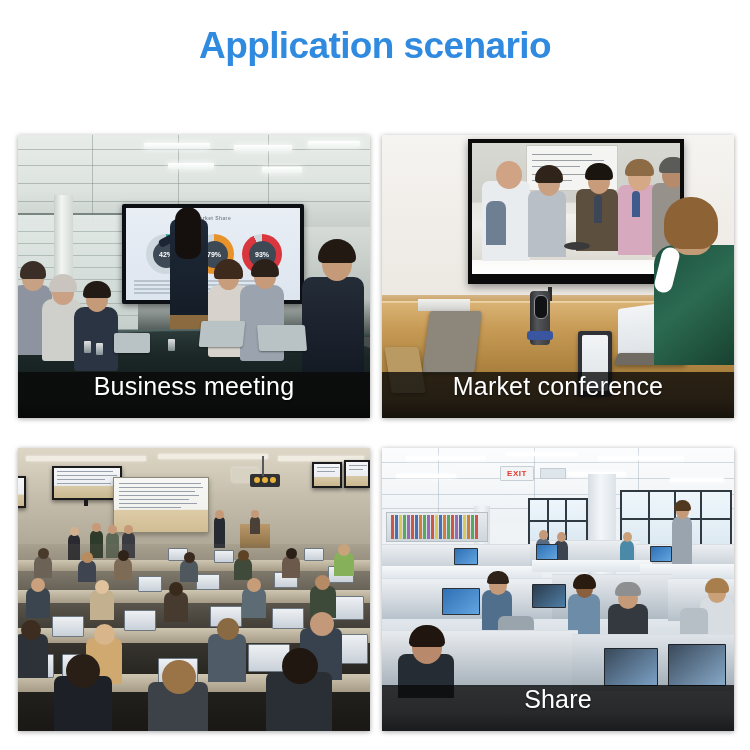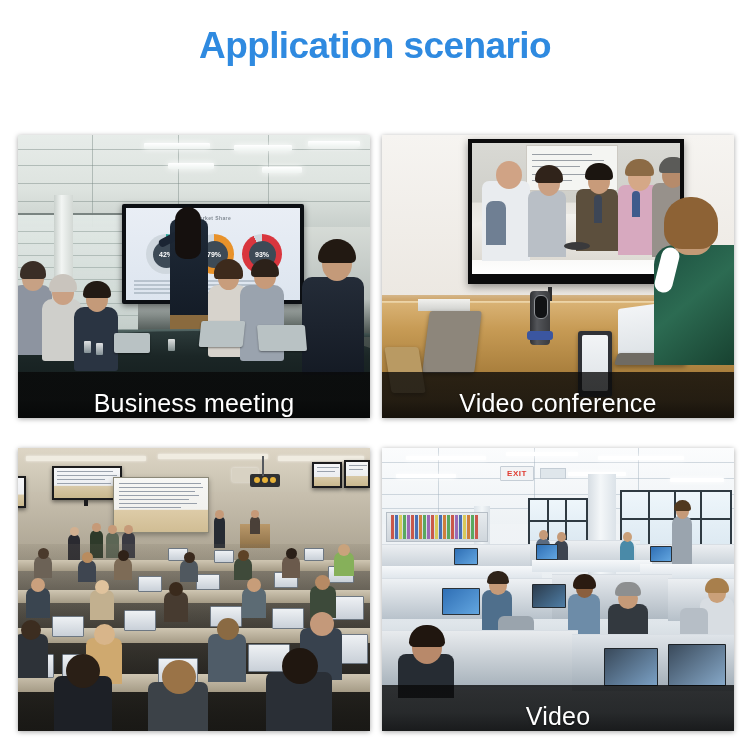--- a/index.html
+++ b/index.html
@@ -66,21 +66,21 @@
     position: absolute;
     left: 0;
     right: 0;
     bottom: 0;
     height: 46px;
     background: linear-gradient(to bottom,
         rgba(8,8,8,0.78) 0%,
         rgba(10,10,10,0.80) 60%,
         rgba(6,6,6,0.86) 100%);
     display: flex;
-    align-items: flex-end;
+    align-items: flex-start;
     justify-content: center;
   }
   .caption-text {
     color: #ffffff;
     font-size: 25px;
     font-weight: normal;
     letter-spacing: 0.2px;
     text-shadow: 0 1px 2px rgba(0,0,0,0.6);
     white-space: nowrap;
   }
@@ -545,21 +545,21 @@
         <div class="lap-screen" style="left:200px;top:200px;width:26px;height:56px;"></div>
         <div class="lap-screen" style="left:236px;top:170px;width:58px;height:52px;transform:skewY(-8deg);"></div>
         <div class="lap" style="left:234px;top:218px;width:72px;height:12px;transform:skewX(-18deg);background:#6f6b63;"></div>
 
         <div class="woman-body"></div>
         <div class="woman-arm"></div>
         <div class="woman-head"></div>
         <div class="woman-hair"></div>
 
         <div class="caption-band">
-          <span class="caption-text">Video conference</span>
+          <span class="caption-text">Market conference</span>
         </div>
       </div>
     </div>
 
     <div class="card">
       <div class="photo p3">
 
         <div class="hall-ceiling"></div>
         <div class="duct" style="left:8px;top:8px;width:120px;"></div>
         <div class="duct" style="left:140px;top:6px;width:110px;"></div>
@@ -825,19 +825,19 @@
         <div class="worker-h" style="left:27px;top:177px;width:36px;height:22px;background:#20160f;border-radius:18px 18px 5px 5px;"></div>
 
         <div class="mon" style="left:222px;top:200px;width:54px;height:38px;background:#20262b;">
             <div class="ms" style="background:linear-gradient(140deg,#39495a,#7aa0c4);"></div>
           </div>
         <div class="mon" style="left:286px;top:196px;width:58px;height:42px;background:#1c2227;">
             <div class="ms" style="background:linear-gradient(140deg,#3a4a5b,#86a8c8);"></div>
           </div>
 
         <div class="caption-band">
-          <span class="caption-text">Video</span>
+          <span class="caption-text">Share</span>
         </div>
       </div>
     </div>
 
   </div>
 </div>
 
 </body></html>

